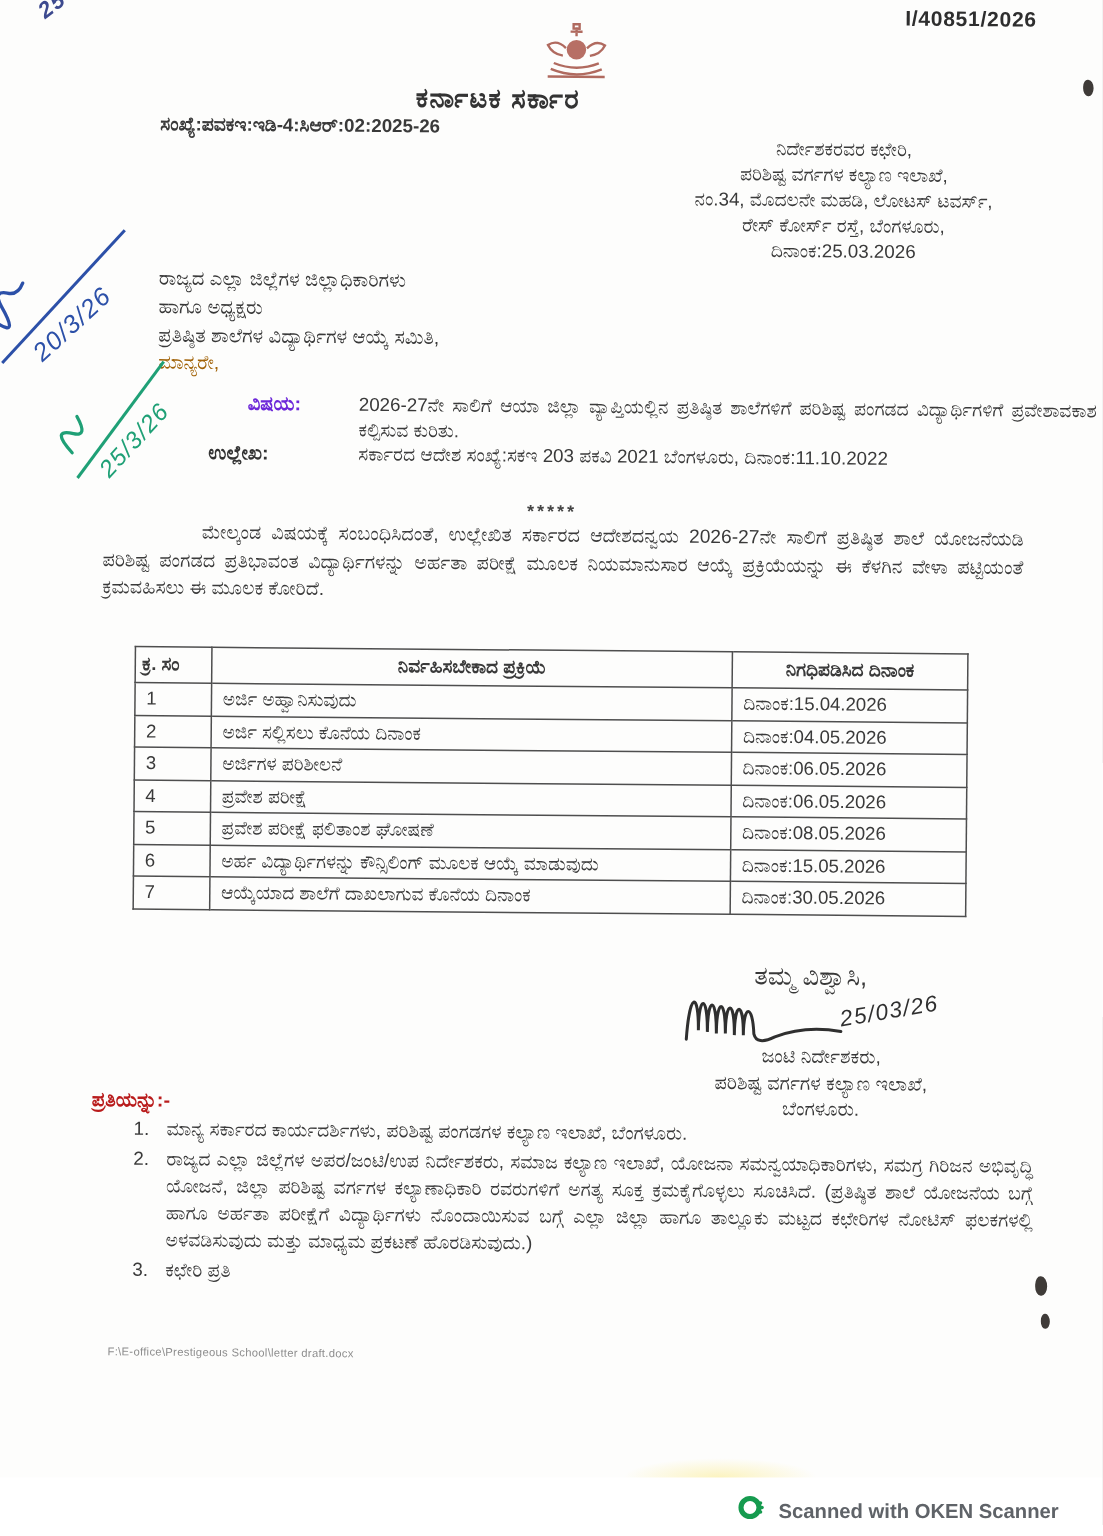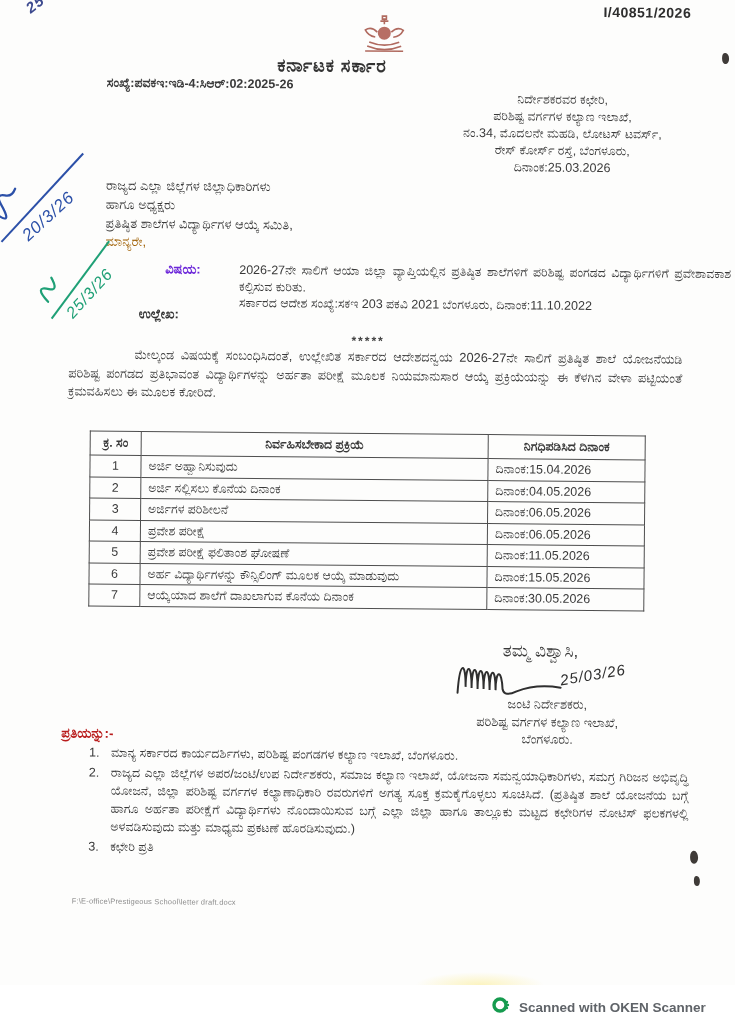--- a/index.html
+++ b/index.html
@@ -15,28 +15,28 @@
   .corner-note{left:22px;top:-2px;font-size:17px;font-weight:bold;color:#3d4a8f;transform:rotate(-38deg);}
   .emblem{left:356px;top:12px;}
   .org-title{left:0;top:56px;width:735px;text-align:center;font-size:18px;font-weight:bold;color:#333;letter-spacing:1px;}
   .org-title-inner{display:inline-block;transform:translateX(-55px);margin-left:33px;}
   .ref-no{left:104px;top:78px;font-size:12.5px;font-weight:bold;color:#3a3a3a;}
   .addr{left:400px;top:90px;width:320px;text-align:center;font-size:12.5px;line-height:17px;color:#3a3a3a;}
   .recipient{left:104px;top:178px;font-size:13px;line-height:19px;color:#383838;}
   .salutation{left:104px;top:236px;font-size:13px;color:#a16207;}
   .subj-label{left:164px;top:263px;font-size:13px;font-weight:bold;color:#6d28d9;}
   .subj-text{left:238px;top:263px;width:492px;font-size:12.5px;line-height:16.5px;color:#3a3a3a;text-align:justify;}
-  .ref-label{left:138px;top:308px;font-size:13px;font-weight:bold;color:#333;}
+  .ref-label{left:138px;top:296px;font-size:13px;font-weight:bold;color:#333;}
   .ref-text{left:238px;top:296px;width:492px;font-size:12.5px;line-height:17px;color:#3a3a3a;}
   .stars{left:0;top:334px;width:735px;text-align:center;font-size:12px;font-weight:bold;letter-spacing:2px;color:#444;}
   .body-par{left:68px;top:348px;width:614px;font-size:12.8px;line-height:18.5px;text-align:justify;color:#3a3a3a;text-indent:66px;}
   .sched{left:90px;top:433px;width:556px;border-collapse:collapse;font-size:12.4px;color:#3a3a3a;}
   .sched th,.sched td{border:1.2px solid #4e4e4e;padding:2px 7px;vertical-align:middle;}
   .sched th{font-weight:bold;text-align:center;line-height:15px;padding:4px 4px;}
-  .sched .c-no{width:36px;text-align:center;}
+  .sched .c-no{width:36px;text-align:left;}
   .sched .c-date{width:142px;}
   .sched td{line-height:16.5px;}
   .closing-trust{left:505px;top:640px;font-size:17px;color:#383838;}
   .sig-svg{left:448px;top:650px;}
   .sig-date{left:562px;top:664px;font-size:15px;color:#2f2f2f;font-style:italic;transform:rotate(-10deg);letter-spacing:1px;}
   .designation{left:420px;top:694px;width:260px;text-align:center;font-size:12.8px;line-height:17.5px;color:#383838;}
   .copies-head{left:64px;top:728px;font-size:13.2px;font-weight:bold;color:#b91c1c;}
   .copies{left:92px;top:746px;width:600px;font-size:12.6px;line-height:18px;color:#3a3a3a;}
   .copies .item{display:flex;margin-bottom:2px;}
   .copies .num{width:22px;flex:0 0 22px;}
@@ -149,21 +149,21 @@
           <td class="c-date">ದಿನಾಂಕ:06.05.2026</td>
         </tr>
         <tr>
           <td class="c-no">4</td>
           <td>ಪ್ರವೇಶ ಪರೀಕ್ಷೆ</td>
           <td class="c-date">ದಿನಾಂಕ:06.05.2026</td>
         </tr>
         <tr>
           <td class="c-no">5</td>
           <td>ಪ್ರವೇಶ ಪರೀಕ್ಷೆ ಫಲಿತಾಂಶ ಘೋಷಣೆ</td>
-          <td class="c-date">ದಿನಾಂಕ:11.05.2026</td>
+          <td class="c-date">ದಿನಾಂಕ:08.05.2026</td>
         </tr>
         <tr>
           <td class="c-no">6</td>
           <td>ಅರ್ಹ ವಿದ್ಯಾರ್ಥಿಗಳನ್ನು ಕೌನ್ಸಿಲಿಂಗ್ ಮೂಲಕ ಆಯ್ಕೆ ಮಾಡುವುದು</td>
           <td class="c-date">ದಿನಾಂಕ:15.05.2026</td>
         </tr>
         <tr>
           <td class="c-no">7</td>
           <td>ಆಯ್ಕೆಯಾದ ಶಾಲೆಗೆ ದಾಖಲಾಗುವ ಕೊನೆಯ ದಿನಾಂಕ</td>
           <td class="c-date">ದಿನಾಂಕ:30.05.2026</td>

